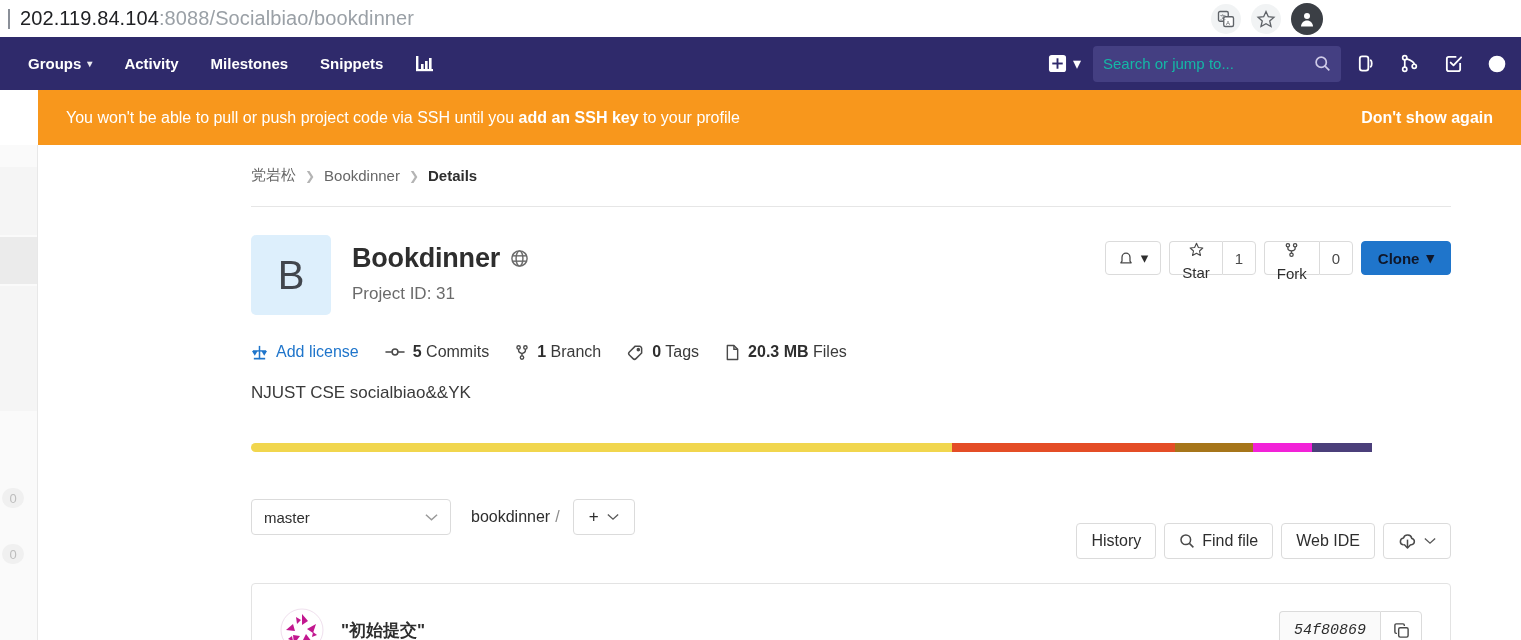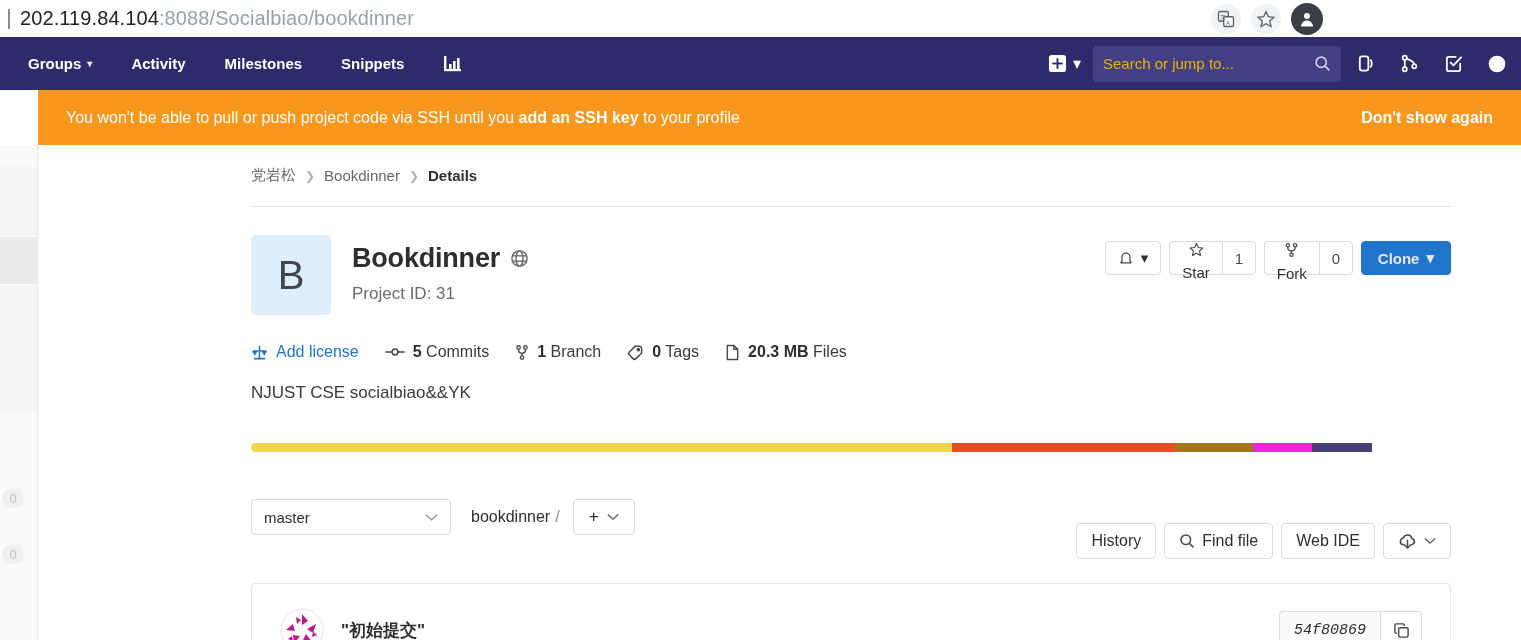--- a/index.html
+++ b/index.html
@@ -40,40 +40,40 @@
     margin-right:-14px;
   }
 
   
   .topnav {
     position: absolute; top: 37px; left: 0;
     width: 1521px; height: 53px;
     background: #2f2a6b;
     display: flex; align-items: center;
   }
-  .nav-links { display: flex; align-items: center; gap: 15px; padding-left: 16px; }
+  .nav-links { display: flex; align-items: center; gap: 8px; padding-left: 16px; }
   .nav-link {
     color: #ffffff; font-size: 15px; font-weight: bold;
     padding: 8px 12px; display: flex; align-items: center; gap: 6px;
     cursor: pointer; white-space: nowrap;
   }
   .nav-link .chev { font-size: 10px; opacity: .9; }
   .topnav-right {
     position: absolute; right: 0; top: 0; height: 53px;
     display: flex; align-items: center; gap: 4px; padding-right: 4px;
   }
   .new-btn {
     display: flex; align-items: center; gap: 6px;
     color: #fff; padding: 6px 8px; cursor: pointer;
   }
   .search-box {
     width: 248px; height: 36px;
     background: #443f82; border-radius: 4px;
     display: flex; align-items: center; padding: 0 10px;
-    color: #eab308; font-size: 15px; cursor: text;
+    color: #14b8a6; font-size: 15px; cursor: text;
   }
   .search-box .ph { flex: 1; }
   .nav-icon-btn {
     width: 40px; height: 40px; display: flex;
     align-items: center; justify-content: center;
     color: #ffffff; cursor: pointer;
   }
 
   
   .alert {
@@ -138,21 +138,21 @@
     height: 34px; border: 1px solid #dbdbdb; background: #fff;
     border-radius: 4px; display: flex; align-items: center;
     font-size: 15px; color: #2e2e2e; padding: 0 12px; gap: 7px;
     cursor: pointer; white-space: nowrap;
   }
   .btn-group { display: flex; align-items: stretch; }
   .btn-group .btn:first-child { border-radius: 4px 0 0 4px; border-right: none; flex-direction: column; }
   .btn-group .btn:last-child { border-radius: 0 4px 4px 0; }
   .btn-count { color: #4a4a4a; min-width: 34px; justify-content: center; padding: 0 10px; }
   .btn-primary {
-    background: #1f75cb; border-color: #1f75cb; color: #e5e5e5;
+    background: #1f75cb; border-color: #1f75cb; color: #0f172a;
     font-weight: bold; padding: 0 16px; height: 34px;
   }
 
   .stats-row { display: flex; align-items: center; gap: 26px; padding-top: 28px; font-size: 16px; color: #3a3a3a; }
   .stat { display: flex; align-items: center; gap: 8px; }
   .stat b { font-weight: bold; color: #2e2e2e; }
   .stat-link { color: #1f75cb; cursor: pointer; }
 
   .description { padding-top: 22px; font-size: 17px; color: #3a3a3a; }
 

